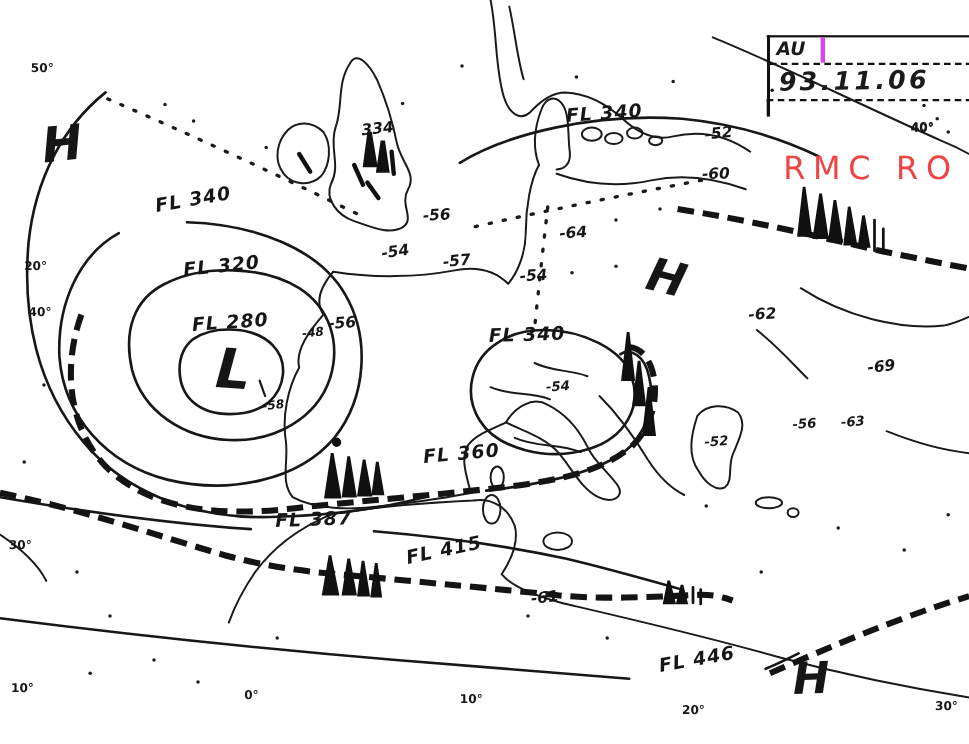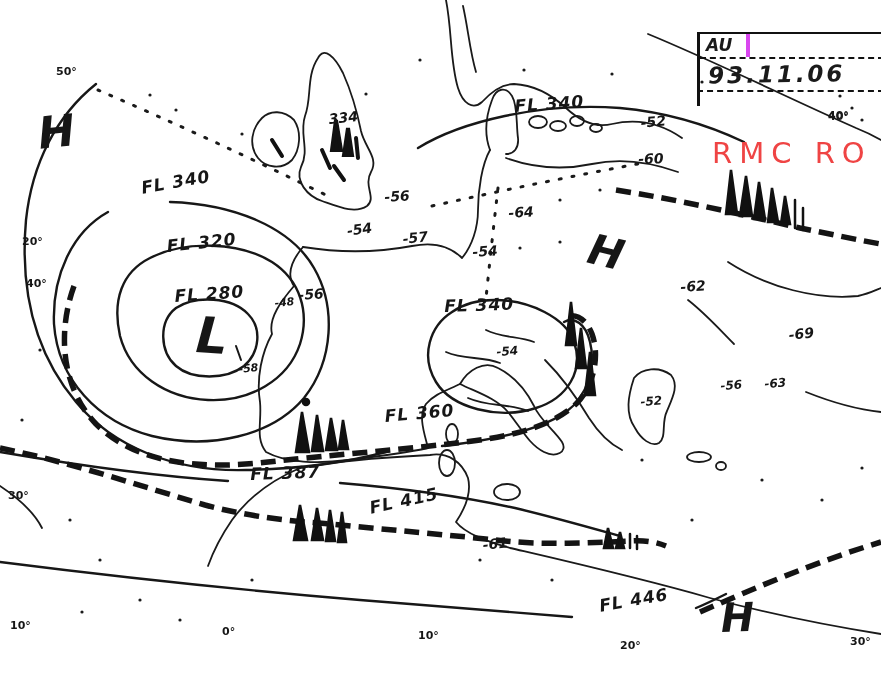--- a/index.html
+++ b/index.html
@@ -200,21 +200,21 @@
     <span class="map-label temperature-label" style="left: 238px; top: 364px; font-size: 11px; transform: rotate(-6deg);">-58</span>
     <span class="map-label temperature-label" style="left: 640px; top: 116px; font-size: 14px; transform: rotate(-6deg);">-52</span>
     <span class="map-label temperature-label" style="left: 638px; top: 152px; font-size: 14px; transform: rotate(-2deg);">-60</span>
     <span class="map-label temperature-label" style="left: 680px; top: 280px; font-size: 14px; transform: rotate(-4deg);">-62</span>
     <span class="map-label temperature-label" style="left: 788px; top: 328px; font-size: 14px; transform: rotate(-6deg);">-69</span>
     <span class="map-label temperature-label" style="left: 720px; top: 380px; font-size: 12px; transform: rotate(-4deg);">-56</span>
     <span class="map-label temperature-label" style="left: 764px; top: 378px; font-size: 12px; transform: rotate(-4deg);">-63</span>
     <span class="map-label temperature-label" style="left: 640px; top: 396px; font-size: 12px; transform: rotate(-4deg);">-52</span>
     <span class="map-label temperature-label" style="left: 496px; top: 346px; font-size: 12px; transform: rotate(-4deg);">-54</span>
     <span class="map-label temperature-label" style="left: 482px; top: 538px; font-size: 14px; transform: rotate(-6deg);">-61</span>
-    <span class="map-label graticule-label" style="left: 56px; top: 56px; font-size: 11px; margin-top: 10px;">50°</span>
+    <span class="map-label graticule-label" style="left: 28px; top: 56px; font-size: 11px;">50°</span>
     <span class="map-label graticule-label" style="left: 22px; top: 236px; font-size: 11px;">20°</span>
     <span class="map-label graticule-label" style="left: 26px; top: 278px; font-size: 11px;">40°</span>
     <span class="map-label graticule-label" style="left: 8px; top: 490px; font-size: 11px;">30°</span>
     <span class="map-label graticule-label" style="left: 10px; top: 620px; font-size: 11px;">10°</span>
     <span class="map-label graticule-label" style="left: 222px; top: 626px; font-size: 11px;">0°</span>
     <span class="map-label graticule-label" style="left: 418px; top: 630px; font-size: 11px;">10°</span>
     <span class="map-label graticule-label" style="left: 620px; top: 640px; font-size: 11px;">20°</span>
     <span class="map-label graticule-label" style="left: 850px; top: 636px; font-size: 11px;">30°</span>
     <span class="map-label graticule-label" style="left: 828px; top: 110px; font-size: 11px;">40°</span>
   </div>

